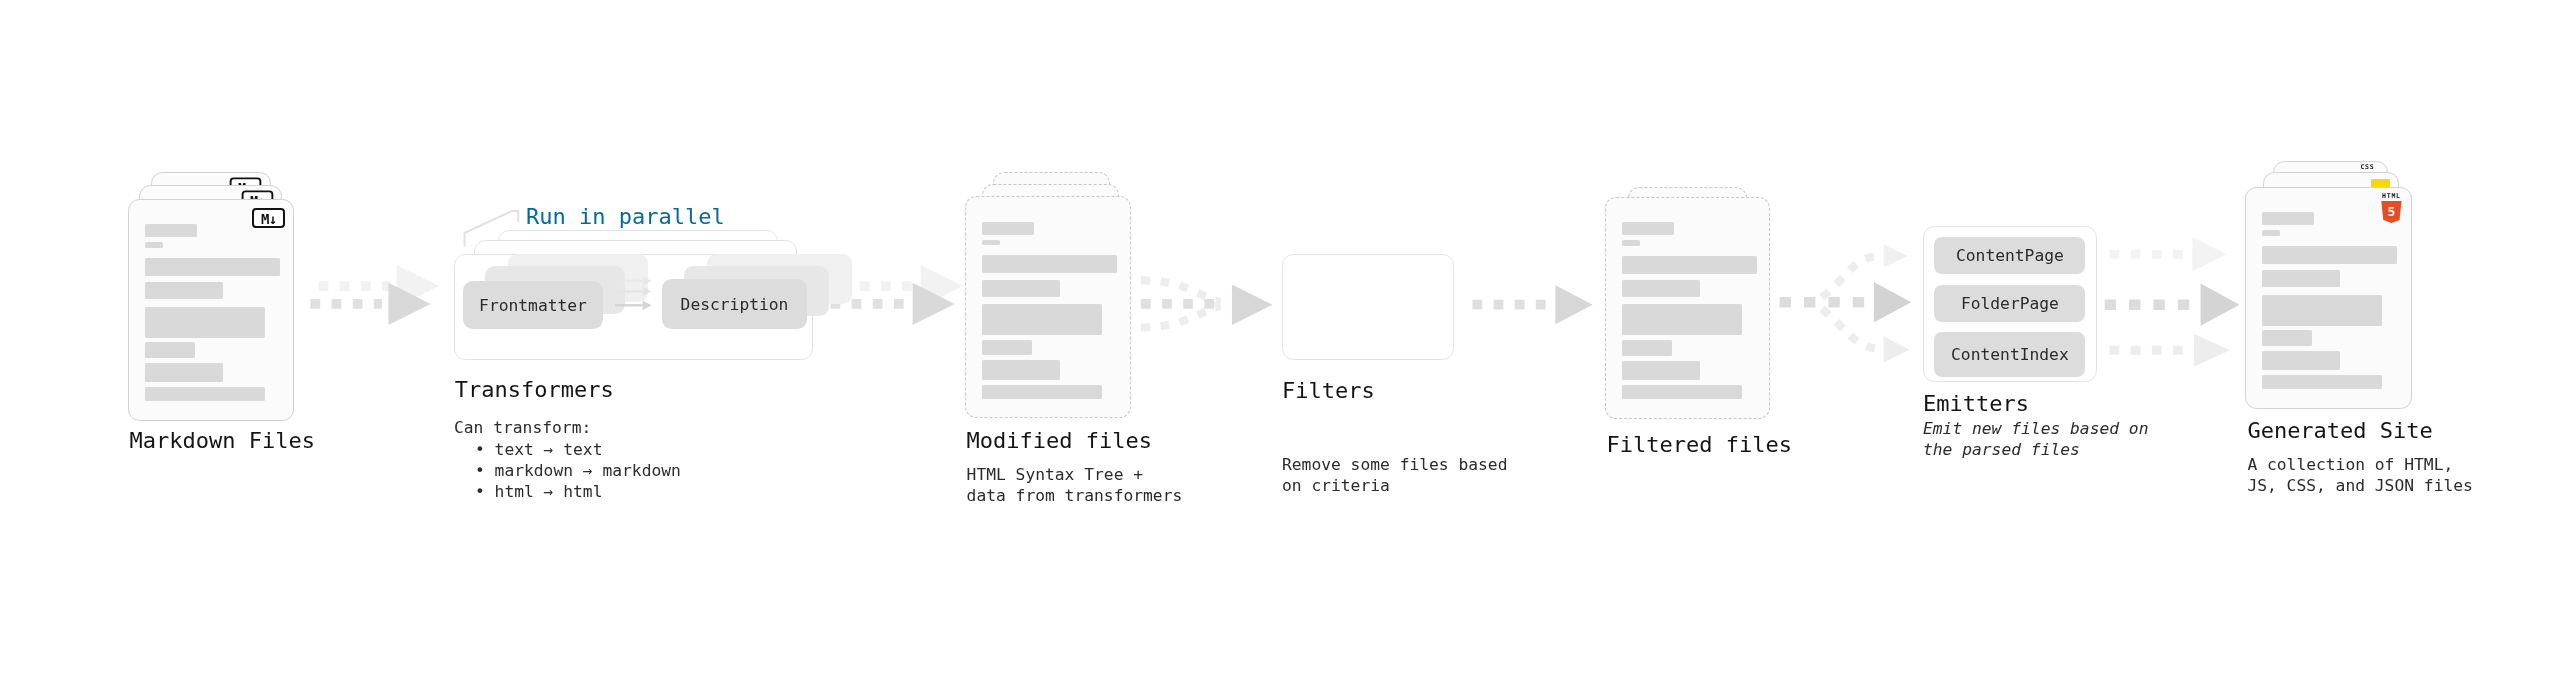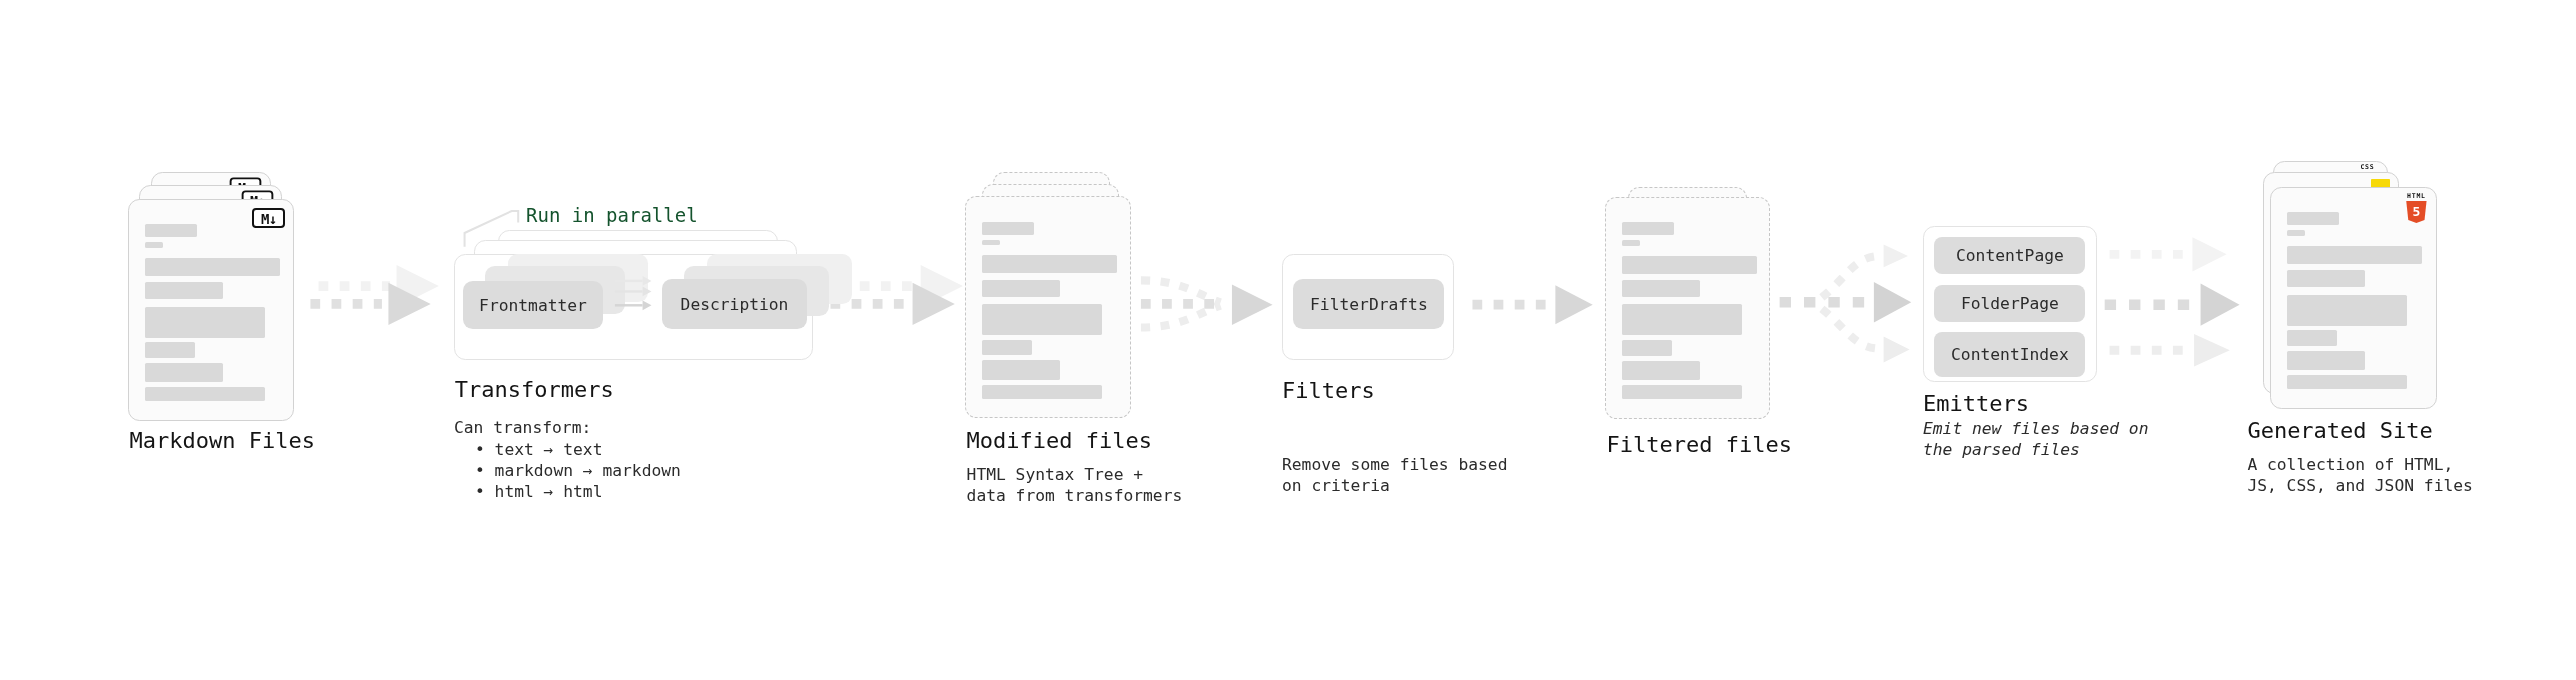--- a/index.html
+++ b/index.html
@@ -45,21 +45,21 @@
     clip-path:polygon(0 0, 100% 0, 90% 86%, 50% 100%, 10% 86%);
   }
   .css-icon { position:absolute; width:20.3px; text-align:center; }
   .css-icon .t { font-size:6.5px; font-weight:bold; color:#111; line-height:7.3px; letter-spacing:0.8px; }
   .css-icon .u { height:3.3px; border-radius:0.8px; margin-top:0.8px; }
   .js-icon { position:absolute; width:18.7px; height:10.6px; border-radius:0.8px; }
 
   
   .stage-label { position:absolute; font-size:22px; line-height:24.4px; white-space:nowrap; color:#141414; }
   .stage-sub { position:absolute; font-size:16.3px; line-height:21px; white-space:pre-line; color:#2b2b2b; }
-  .note-text { position:absolute; font-size:19px; color:#14532d; white-space:nowrap; }
+  .note-text { position:absolute; font-size:22px; color:#0369a1; white-space:nowrap; }
   .bullet { font-size:16.3px; line-height:21px; color:#2b2b2b; white-space:nowrap; }
 
   
   .container-box {
     position:absolute; background:#ffffff; border:1.6px solid #e3e3e3;
     border-radius:11.4px; box-sizing:border-box;
   }
   .gray-box {
     position:absolute; background:#dcdcdc; border-radius:9.8px;
     display:flex; align-items:center; justify-content:center;
@@ -197,21 +197,20 @@
           <div class="bar b8"></div>
       </div>
     </div>
     <div class="stage-label" style="left:1.6px; top:257px;">Modified files</div>
     <div class="stage-sub" style="left:1.6px; top:292px;">HTML Syntax Tree +
 data from transformers</div>
   </div>
 
   <div class="group" style="left:1282px; top:254px; width:244px; height:228px;">
     <div class="container-box" style="left:0; top:0; width:172px; height:106px;"></div>
-    <div class="gray-box" style="left:11.4px; top:25px; width:151px; height:50px;">FilterDrafts</div>
     <div class="stage-label" style="left:0; top:125px;">Filters</div>
     <div class="stage-sub" style="left:0; top:162px;margin-top:38px;">Remove some files based
 on criteria</div>
   </div>
 
   <div class="group" style="left:1605px; top:187px; width:228px; height:293px;">
     <div class="file-card dashed" style="left:23px; top:0; width:119px; height:222px;"></div>
     <div class="file-card dashed" style="left:0; top:9.8px; width:165px; height:222px;">
       <div class="bars">
         <div class="bar b1"></div>
@@ -240,21 +239,21 @@
   <div class="group" style="left:2245px; top:161px; width:244px; height:349px;">
     <div class="file-card" style="left:28.4px; top:0; width:115px; height:222px;">
       <div class="css-icon" style="right:9.8px; top:2.4px;">
         <div class="t">CSS</div>
         <div class="u" style="background: rgb(41, 101, 241);"></div>
       </div>
     </div>
     <div class="file-card" style="left:18px; top:11.4px; width:136px; height:222px;">
       <div class="js-icon" style="right: 8.1px; top: 5.7px; background: rgb(247, 217, 8);"></div>
     </div>
-    <div class="file-card" style="left:0; top:26px; width:167px; height:222px;margin-left:25px;">
+    <div class="file-card" style="left:0; top:26px; width:167px; height:222px;">
       <div class="html5-icon" style="right:8.1px; top:4.9px;">
         <div class="t">HTML</div>
         <div class="shield" style="background: rgb(228, 77, 38);">5</div>
       </div>
       <div class="bars">
         <div class="bar b1"></div>
           <div class="bar b2"></div>
           <div class="bar b3"></div>
         <div class="bar b4"></div>
           <div class="bar b5"></div>

